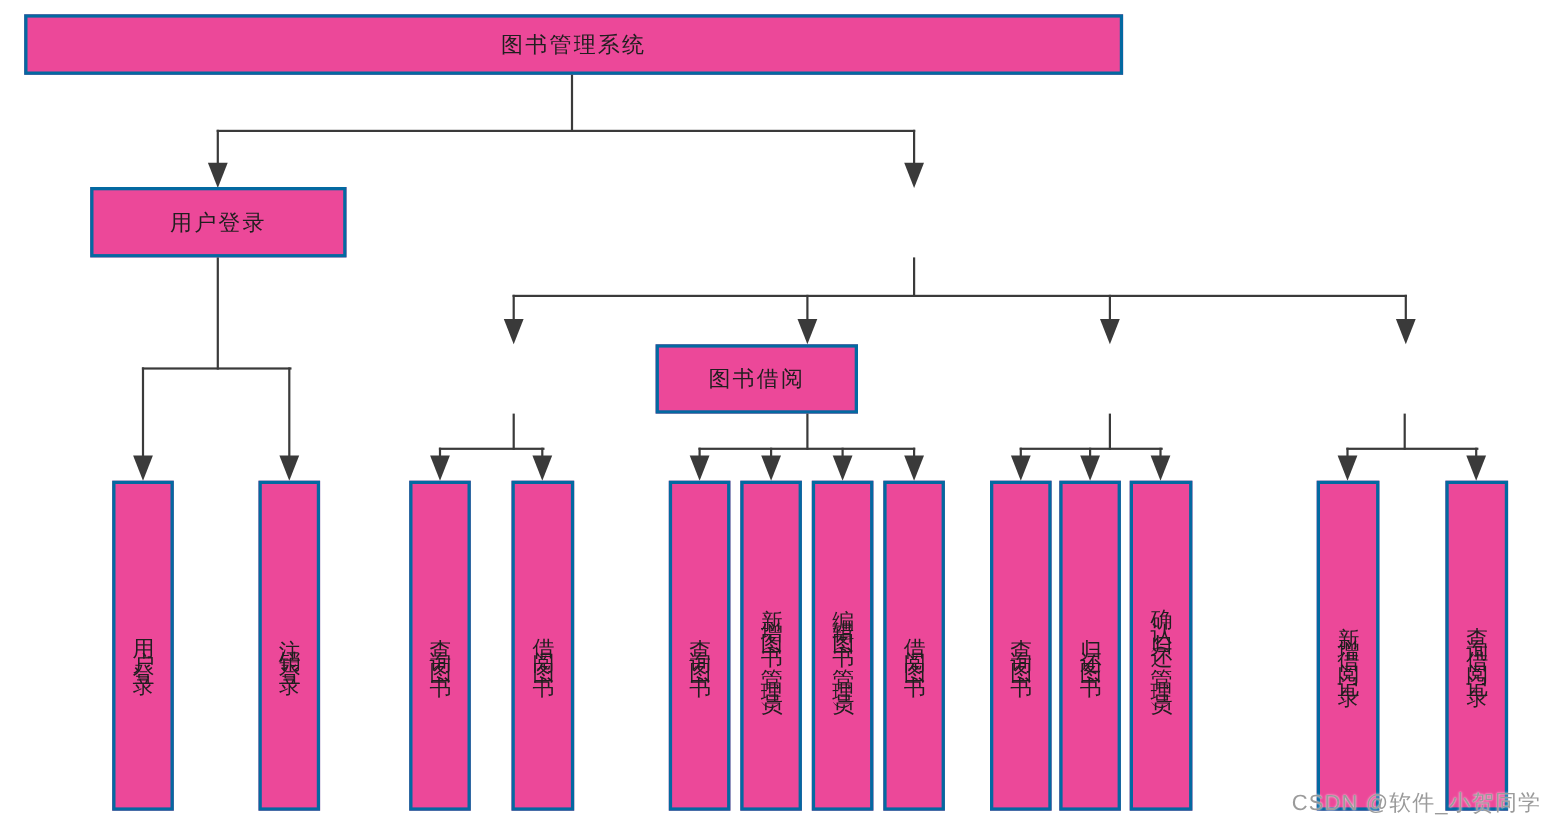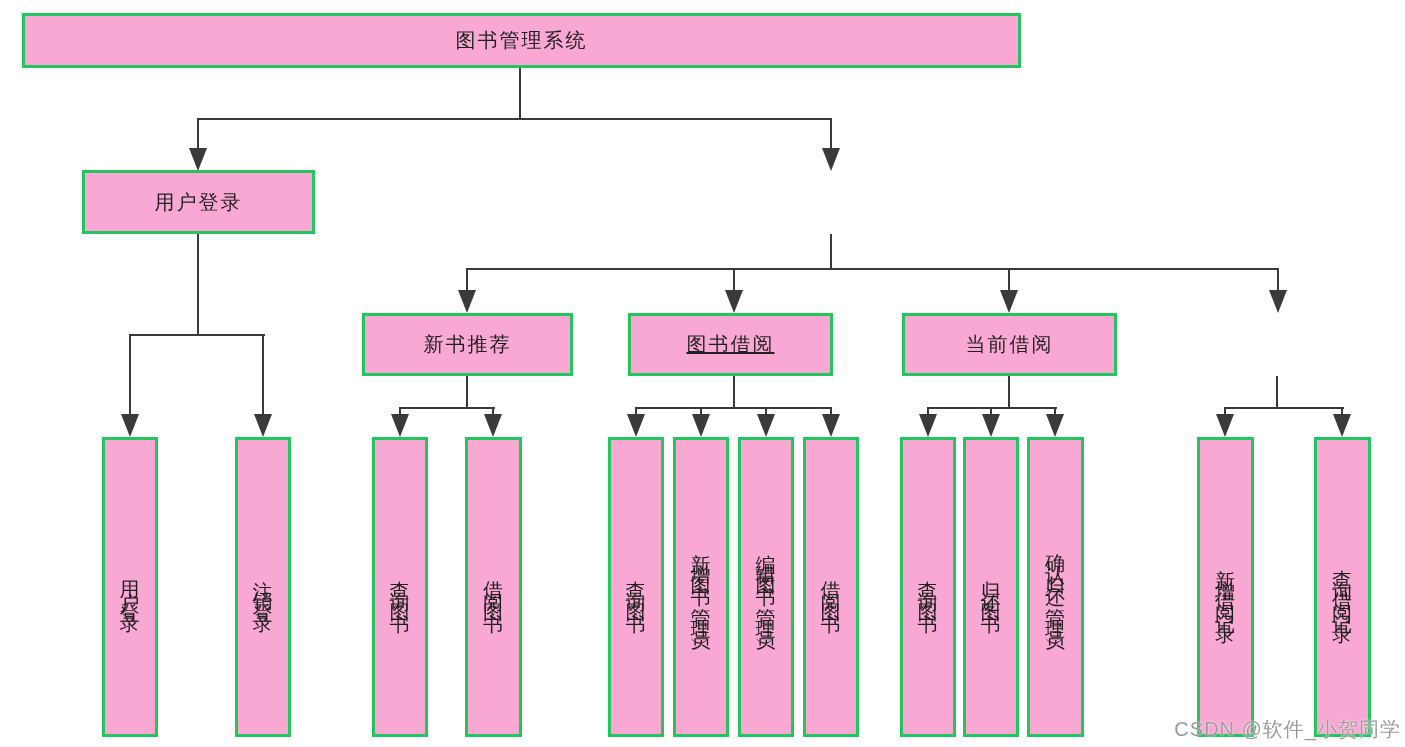--- a/index.html
+++ b/index.html
@@ -1,21 +1,21 @@
 <!DOCTYPE html>
 <html><head>
 <meta charset="utf-8">
 <style>
   html,body{margin:0;padding:0;background:#fff;}
   .stage{
     position:relative;width:1405px;height:747px;background:#fff;overflow:hidden;
     font-family:"Liberation Sans","DejaVu Sans",sans-serif;color:#222;
   }
   .box{
-    position:absolute;box-sizing:border-box;background:#f9a8d4;border:3px solid #22c55e;
+    position:absolute;box-sizing:border-box;background:#ec4899;border:3px solid #0369a1;
     display:flex;align-items:center;justify-content:center;
   }
   .h-label{font-size:20px;letter-spacing:2px;color:#1f1f1f;white-space:nowrap;}
   .leaf{border-width:3px;}
   .v-label{
     writing-mode:vertical-rl;text-orientation:mixed;
     font-size:20px;line-height:1;letter-spacing:11px;color:#1f1f1f;
   }
   .vline{position:absolute;width:2px;background:#3a3a3a;}
   .hline{position:absolute;height:2px;background:#3a3a3a;}
@@ -60,28 +60,22 @@
   <div class="hline" style="left:466px;top:268px;width:813px;"></div>
   <div class="vline" style="left:466px;top:268px;height:25px;"></div>
   <div class="arrow" style="left:458px;top:290px;"></div>
   <div class="vline" style="left:733px;top:268px;height:25px;"></div>
   <div class="arrow" style="left:725px;top:290px;"></div>
   <div class="vline" style="left:1008px;top:268px;height:25px;"></div>
   <div class="arrow" style="left:1000px;top:290px;"></div>
   <div class="vline" style="left:1277px;top:268px;height:25px;"></div>
   <div class="arrow" style="left:1269px;top:290px;"></div>
 
-  <div class="box" style="left:362px;top:313px;width:211px;height:63px;">
-    <span class="h-label">新书推荐</span>
-  </div>
-  <div class="box" style="left:628px;top:313px;width:205px;height:63px;text-decoration:underline;">
+  <div class="box" style="left:596px;top:313px;width:184px;height:63px;">
     <span class="h-label">图书借阅</span>
-  </div>
-  <div class="box" style="left:902px;top:313px;width:215px;height:63px;">
-    <span class="h-label">当前借阅</span>
   </div>
 
   <div class="vline" style="left:466px;top:376px;height:33px;"></div>
   <div class="hline" style="left:399px;top:407px;width:96px;"></div>
   <div class="vline" style="left:399px;top:407px;height:10px;"></div>
   <div class="arrow" style="left:391px;top:414px;"></div>
   <div class="vline" style="left:492px;top:407px;height:10px;"></div>
   <div class="arrow" style="left:484px;top:414px;"></div>
 
   <div class="vline" style="left:733px;top:376px;height:33px;"></div>

